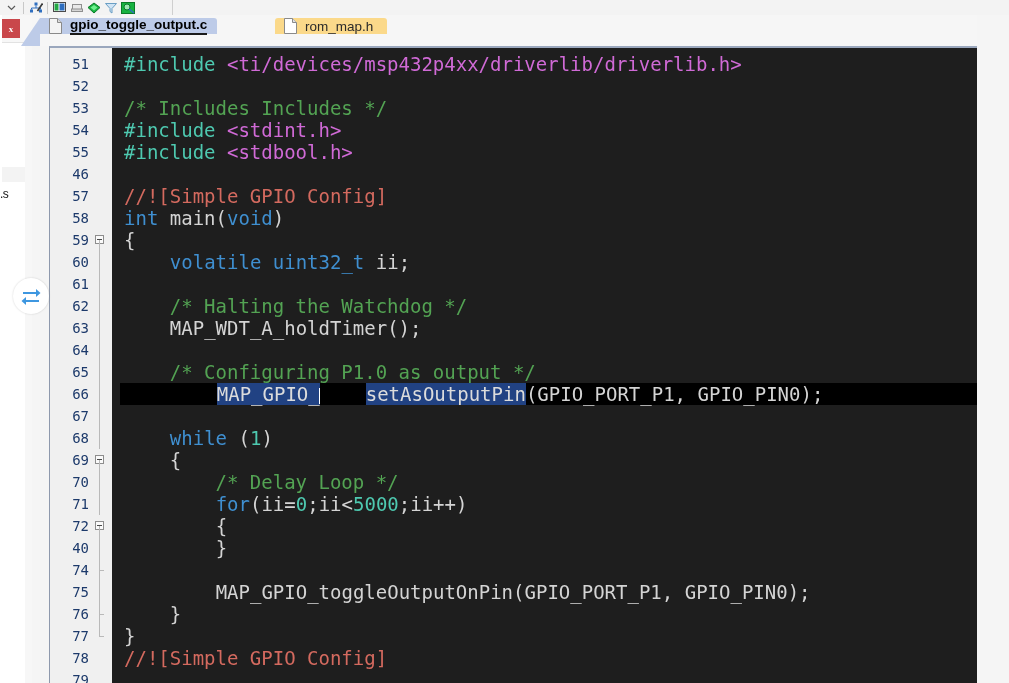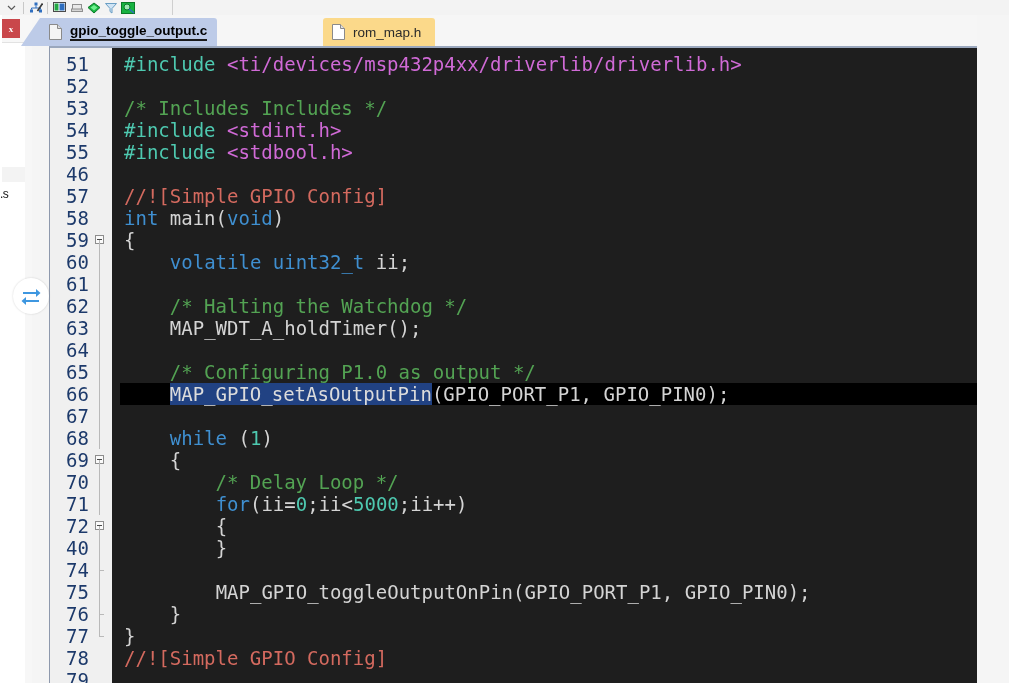--- a/index.html
+++ b/index.html
@@ -127,21 +127,21 @@
   }
   .tabstrip {
     position: absolute;
     left: 0; top: 0;
     width: 945px; height: 31px;
     background: #f6f6f6;
   }
   .tab {
     position: absolute;
     top: 3px;
-    height: 28px;
+    height: 16px;
     display: flex;
     align-items: center;
     box-sizing: border-box;
   }
   .tab-active {
     left: 8px;
     padding: 0 10px 0 30px;
     background: #bdcbe8;
     color: #000;
     font-weight: bold;
@@ -161,21 +161,20 @@
     border-bottom: 2px solid #1a1a1a;
     padding-bottom: 1px;
   }
   .tab-inactive {
     left: 243px;
     padding: 0 14px 0 30px;
     background: #fbd98a;
     color: #2b2b2b;
     font-size: 13.5px;
     border-radius: 3px 3px 0 0;
-    margin-left: 48px;
   }
   .tab-doc-icon {
     position: absolute;
     left: 9px;
     width: 13px; height: 16px;
   }
 
   
   .editor {
     position: absolute;
@@ -199,21 +198,21 @@
     position: absolute;
     left: 0; top: 0;
     width: 43px;
     text-align: right;
     padding-top: 5px;
   }
   .gutter-num {
     height: 22px;
     line-height: 22px;
     font-family: "DejaVu Sans Mono", monospace;
-    font-size: 19px;
+    font-size: 14px;
     color: #1d3a6b;
     padding-right: 4px;
   }
   .fold-col {
     position: absolute;
     left: 43px; top: 5px;
     width: 19px;
     height: 100%;
   }
   .fold-row {
@@ -283,20 +282,21 @@
   .tok-pre    { color: #4ec9b0; }
   .tok-hdr    { color: #d06ad6; }
   .tok-cmt    { color: #53a353; }
   .tok-doc    { color: #d46a5f; }
   .tok-kw     { color: #3f8fd0; }
   .tok-num    { color: #4ec9b0; }
   .tok-plain  { color: #d4d4d4; }
   .tok-sel {
     background: #214283;
     color: #dcdcdc;
+    margin-left: 47px;
   }
   .caret {
     display: inline-block;
     width: 0;
     border-left: 1px solid #ffffff;
     height: 16px;
     vertical-align: -3px;
     margin: 0 -1px;
   }
 

